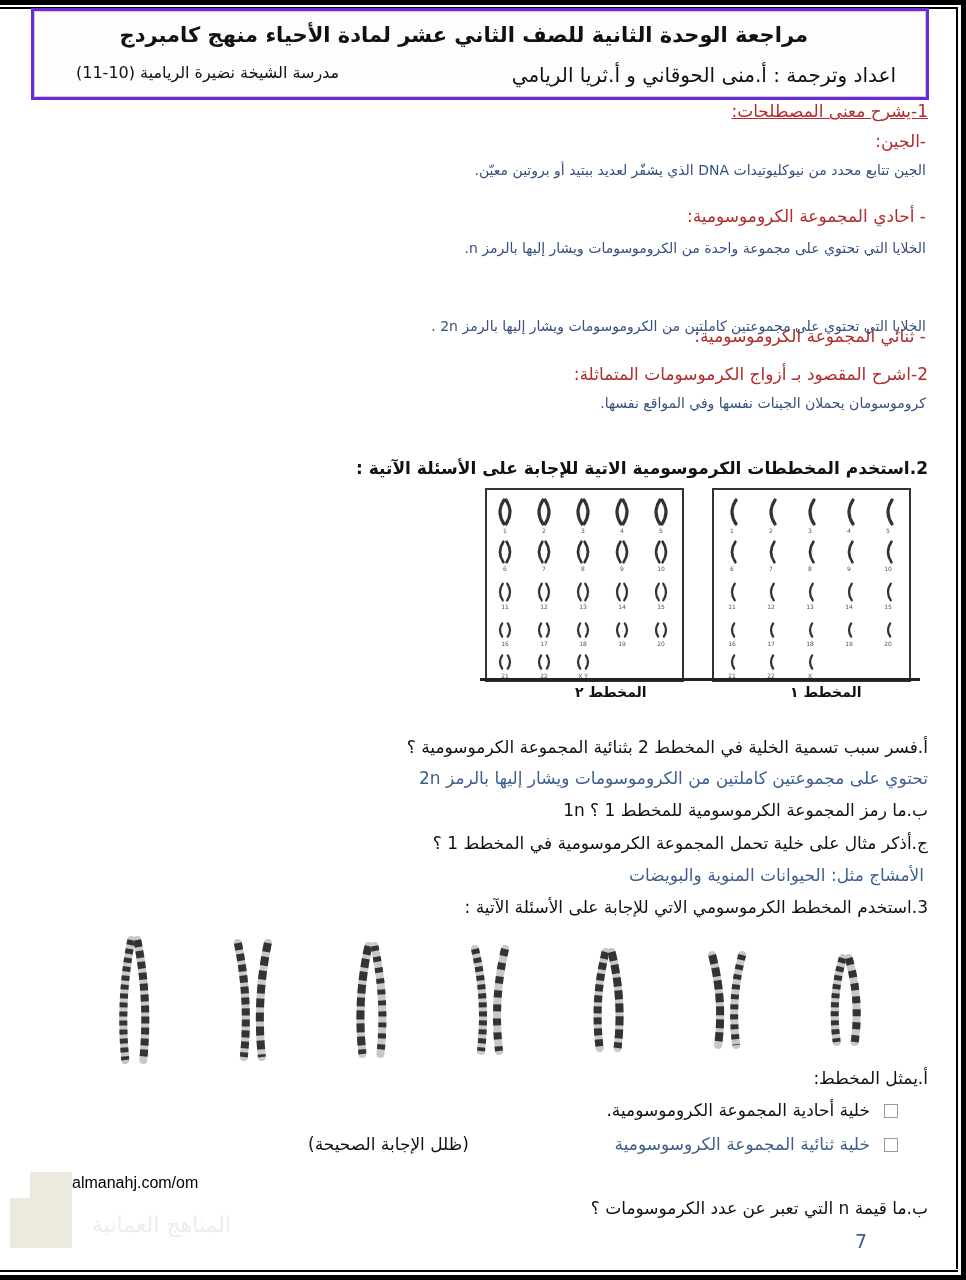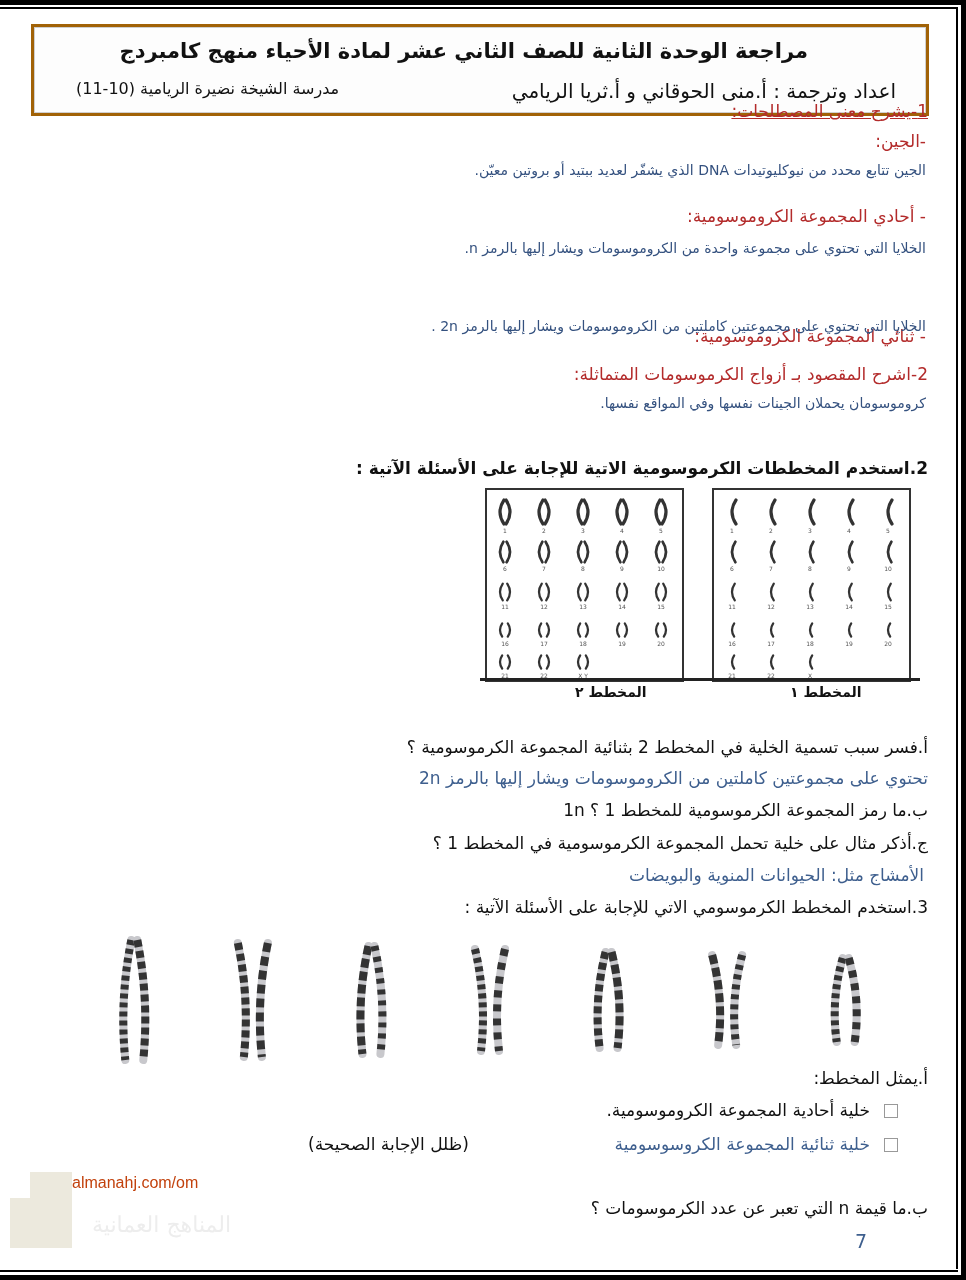--- a/index.html
+++ b/index.html
@@ -6,22 +6,22 @@
   body { width: 966px; height: 1280px; position: relative; overflow: hidden;
          font-family: "DejaVu Sans", sans-serif; color: #111; }
   .page-frame { position: absolute; left: 0; top: 0; width: 966px; height: 1280px; }
   .frame-top { position: absolute; left: 0; top: 0; width: 966px; height: 5px; background: #000; }
   .frame-top2 { position: absolute; left: 0; top: 7px; width: 958px; height: 2px; background: #000; }
   .frame-right { position: absolute; right: 0; top: 0; width: 5px; height: 1280px; background: #000; }
   .frame-right2 { position: absolute; right: 8px; top: 7px; width: 2px; height: 1262px; background: #000; }
   .frame-bottom { position: absolute; left: 0; bottom: 0; width: 966px; height: 5px; background: #000; }
   .frame-bottom2 { position: absolute; left: 0; bottom: 8px; width: 958px; height: 2px; background: #000; }
 
-  .header-box { position: absolute; left: 31px; top: 24px; width: 892px; height: 86px;
-    border: 3px solid #a16207; box-shadow: inset 0 0 0 1px #cfcfcf; background: #fdfdfd; }
+  .header-box { position: absolute; left: 31px; top: 8px; width: 892px; height: 86px;
+    border: 3px solid #6d28d9; box-shadow: inset 0 0 0 1px #cfcfcf; background: #fdfdfd; }
   .header-title { position: absolute; right: 118px; top: 12px; font-size: 21px; font-weight: bold; direction: rtl; }
   .header-authors { position: absolute; right: 30px; top: 52px; font-size: 20px; direction: rtl; }
   .header-school { position: absolute; left: 42px; top: 52px; font-size: 16px; direction: rtl; }
 
   .rtl { direction: rtl; position: absolute; white-space: nowrap; }
   .red { color: #b32b2b; }
   .blue { color: #34517f; }
   .ans { color: #3e5f8e; }
   .dark { color: #111; }
   .u { text-decoration: underline; }
@@ -35,21 +35,21 @@
   .karyo-base { position: absolute; left: 0; top: 190px; width: 440px; height: 3px; background: #222; }
   .karyo-label { position: absolute; top: 196px; font-size: 14px; font-weight: bold; direction: rtl; }
 
   .chrom-row { position: absolute; left: 95px; top: 935px; width: 830px; height: 130px; }
 
   .checkbox { display: inline-block; width: 12px; height: 12px; border: 1px solid #999; vertical-align: middle; margin-left: 14px; background: #fff; }
 
   .watermark { position: absolute; left: 10px; top: 1172px; width: 240px; height: 80px; }
   .wm-sq1 { position: absolute; left: 20px; top: 0px; width: 42px; height: 76px; background: #ece9dd; }
   .wm-sq2 { position: absolute; left: 0px; top: 26px; width: 42px; height: 50px; background: #ece9dd; }
-  .wm-text1 { position: absolute; left: 62px; top: 2px; font-size: 16px; color: #c2410c; font-family: "Liberation Sans", sans-serif; }
+  .wm-text1 { position: absolute; left: 62px; top: 2px; font-size: 16px; color: #000000; font-family: "Liberation Sans", sans-serif; }
   .wm-text2 { position: absolute; left: 82px; top: 40px; font-size: 22px; color: #ededed; direction: rtl; font-family: "DejaVu Serif", serif; }
 </style>
 </head>
 <body>
 
 <div class="page-frame">
   <div class="frame-top"></div>
   <div class="frame-top2"></div>
   <div class="frame-right"></div>
   <div class="frame-right2"></div>

